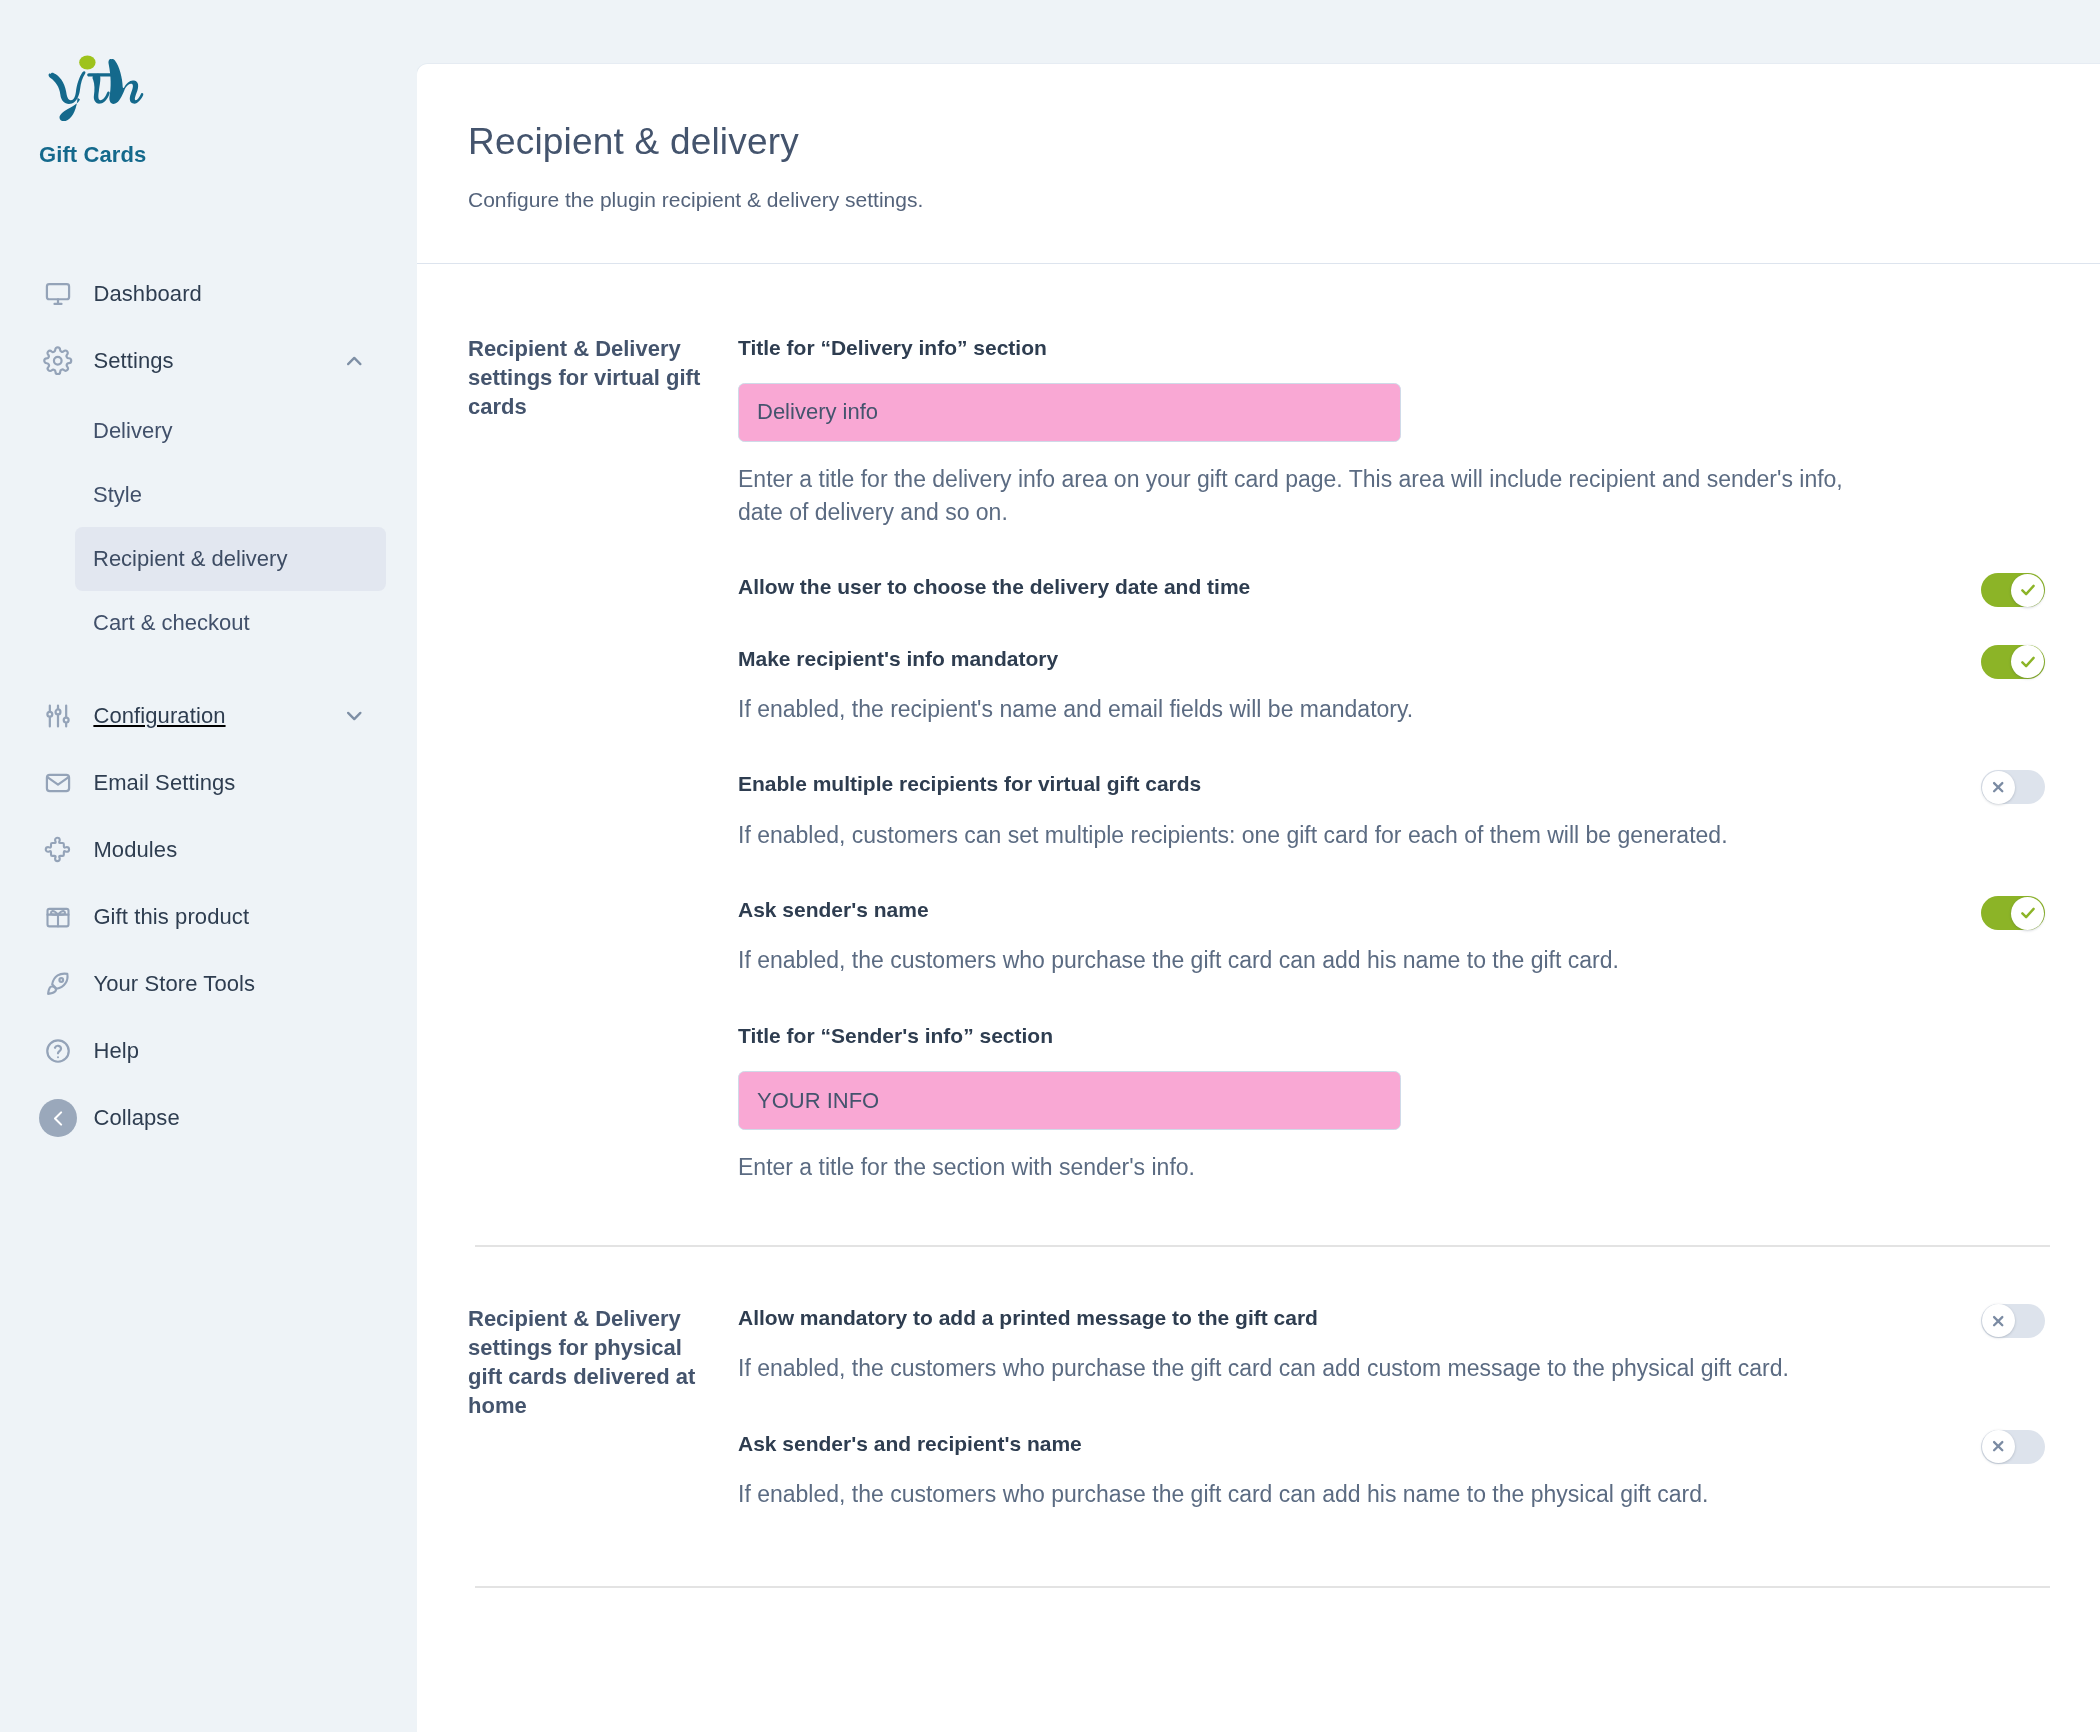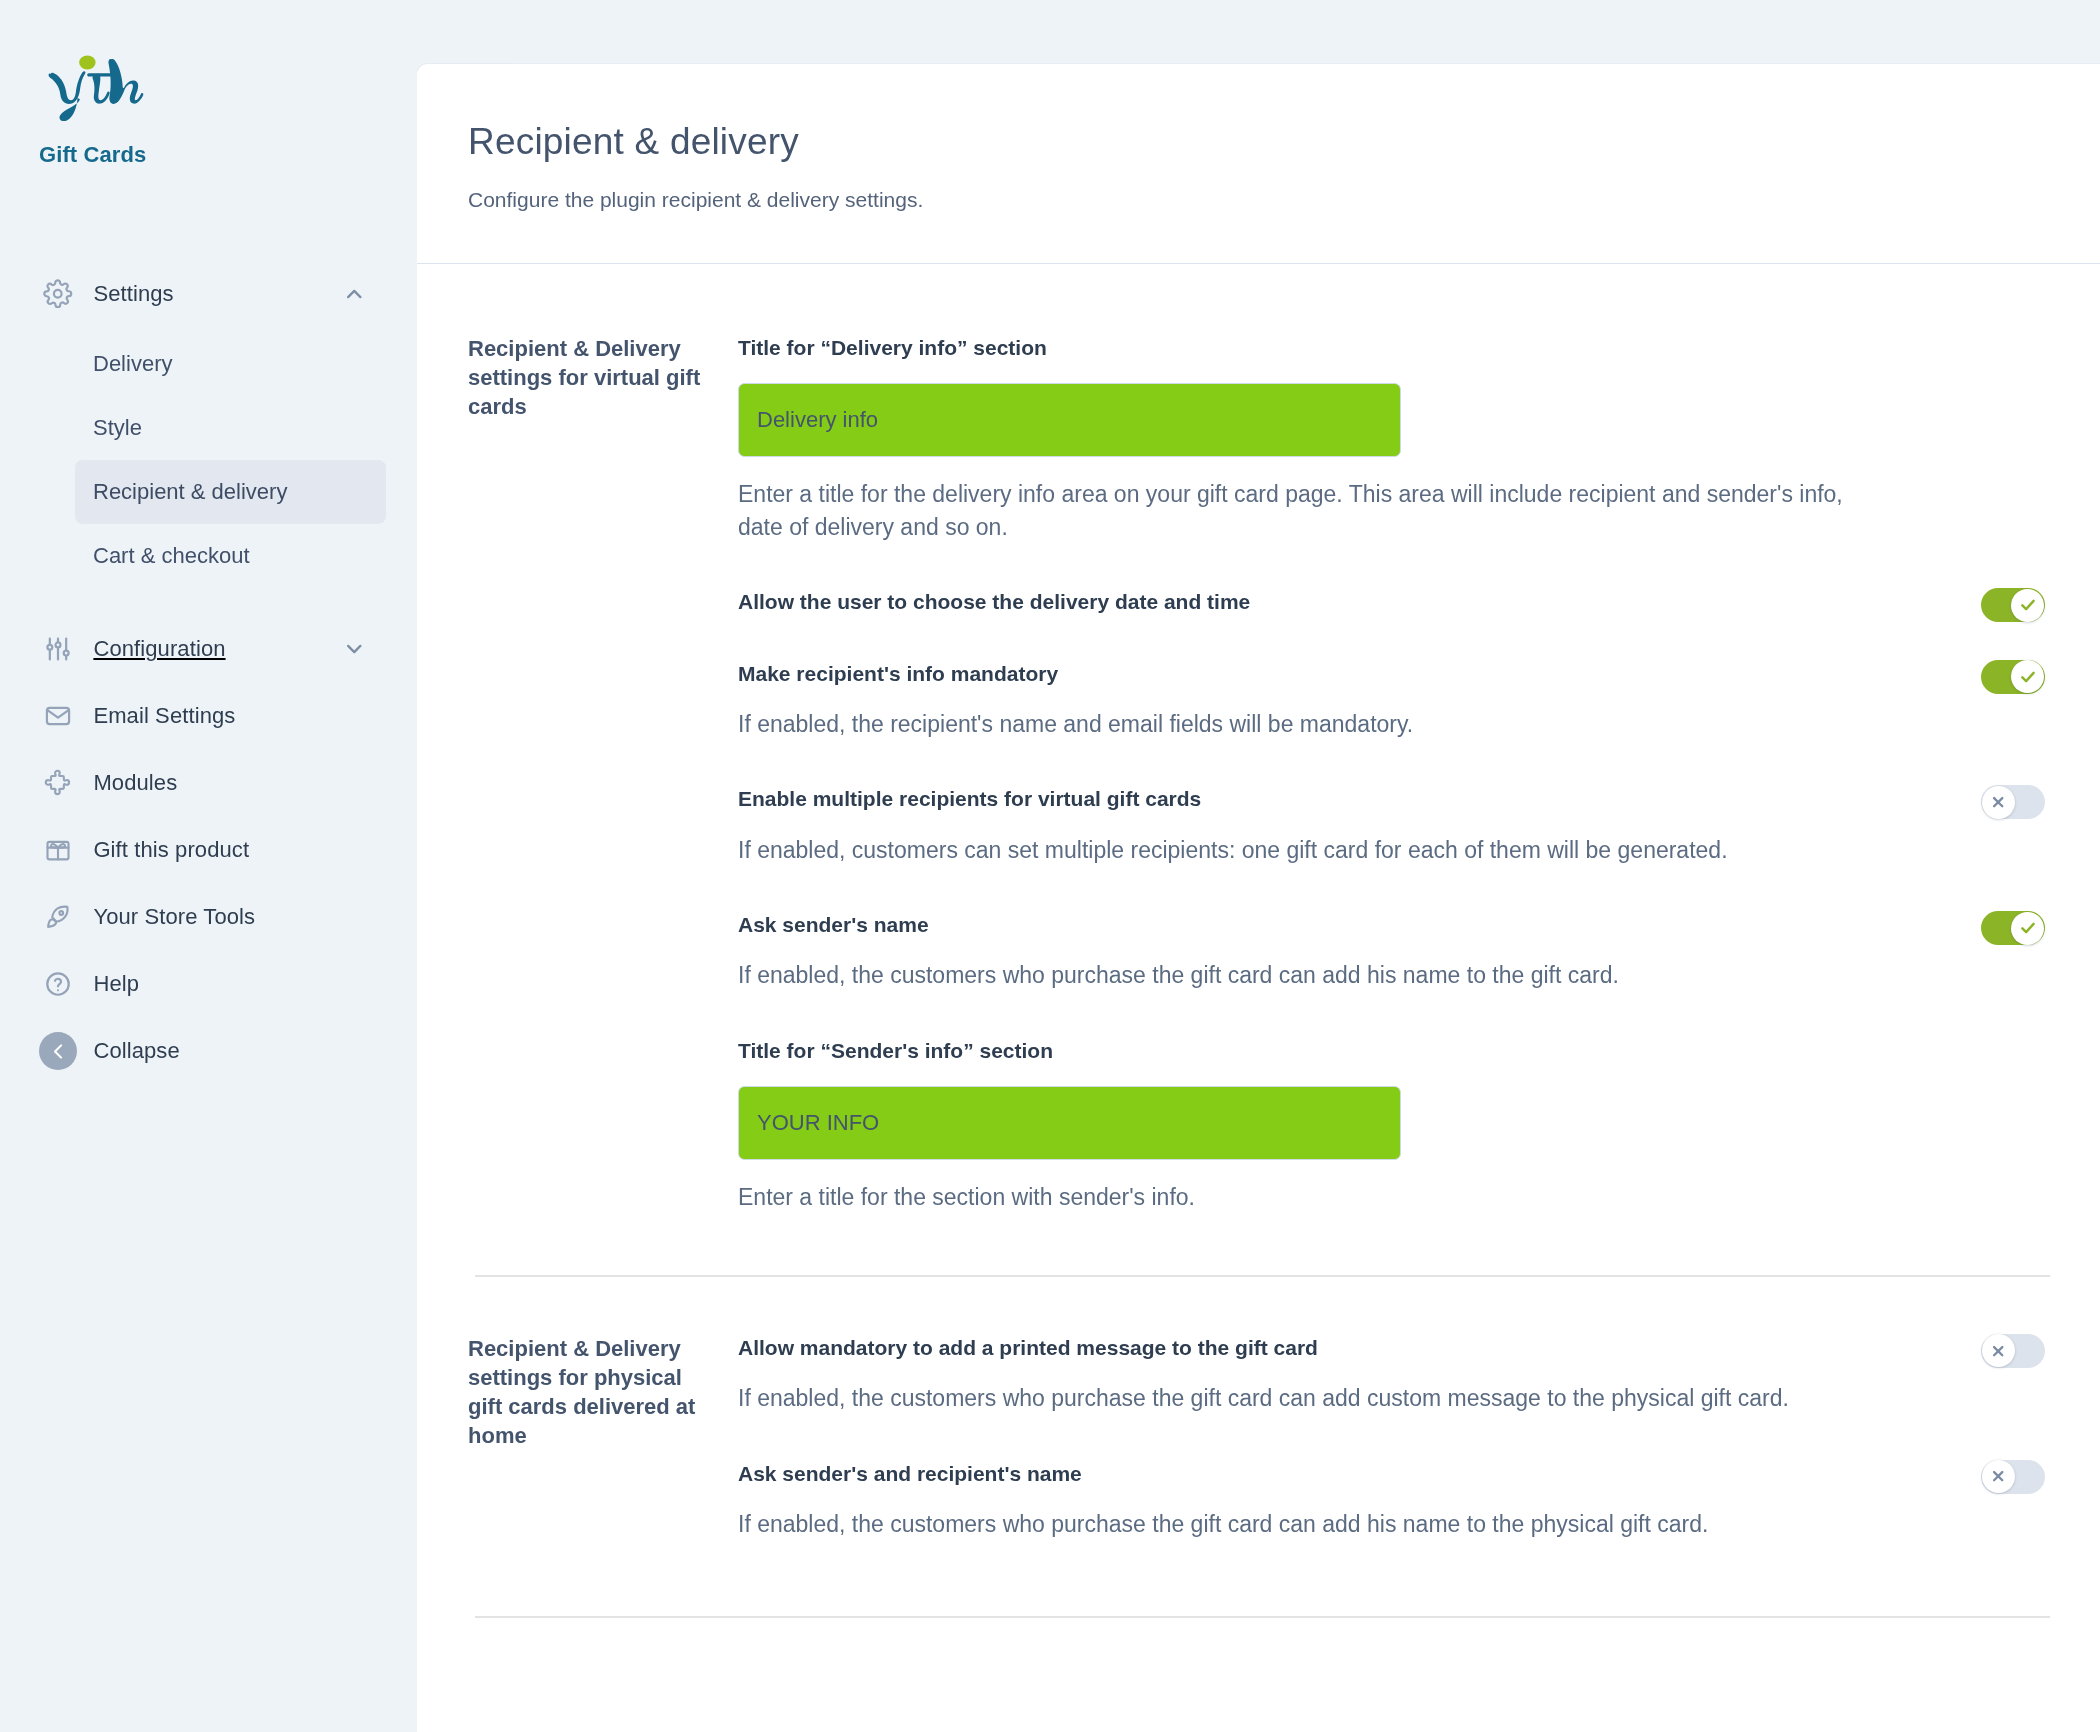--- a/index.html
+++ b/index.html
@@ -172,24 +172,24 @@
     font-weight: 700;
     color: #2e3d50;
     line-height: 1.3;
     padding-right: 213px;
   }
 
   .field-input {
     display: block;
     margin-top: 22px;
     width: 663px;
-    height: 74px;
+    height: 59px;
     border: 1.6px solid #cfdae8;
     border-radius: 6.5px;
-    background: #84cc16;
+    background: #f9a8d4;
     padding: 0 18px;
     font-family: "Liberation Sans", sans-serif;
     font-size: 22px;
     color: #44546d;
     outline: none;
   }
 
   .field-desc {
     margin-top: 21px;
     font-size: 23px;
@@ -247,20 +247,29 @@
           <path d="M70 28 C67 27,64 31,66 35 C68 40,68 48,67 54 C66 60,69 65,75 64 C80 63,84 58,86 52 C87 49,84 48,83 51 C81 56,78 60,75 60 C72 60,72 55,73 49 C74 41,76 33,74 29 C73 27,71.5 27.5,70 28 Z"></path>
           <path d="M88 10 C86 9,84 12,85 16 C88 31,88 45,86 55 C85 61,88 66,93 64 C98 62,101 55,104 48 C106 43,110 39,113 40 C116 41,114 47,112 52 C110 57,110 63,115 64 C120 65,124 60,127 54 C128 51,125 50,124 53 C122 57,120 60,118 60 C116 60,117 56,119 51 C122 44,122 37,116 36 C111 35,107 39,104 44 C103 46,102 45,102 43 C102 34,98 18,93 12 C91.5 10,90 9.5,88 10 Z"></path>
           <path d="M61 31 L92 31 C95 31,95 27,92 27 L61 27 C58 27,58 31,61 31 Z"></path>
         </g>
       </svg>
       <div class="brand-sub">Gift Cards</div>
     </div>
 
     <nav class="nav">
 
+      <div class="nav-item">
+        <span class="nav-ico">
+          <svg width="28" height="28" viewBox="0 0 24 24" fill="none" stroke="currentColor" stroke-width="1.9" stroke-linecap="round" stroke-linejoin="round">
+            <rect x="2.5" y="3.5" width="19" height="13" rx="2"></rect>
+              <path d="M9 20.5h6M12 16.5v4"></path>
+          </svg>
+        </span>
+        <span class="nav-label">Dashboard</span>
+      </div>
 
       <div class="nav-item">
         <span class="nav-ico">
           <svg width="29.5" height="29.5" viewBox="0 0 24 24" fill="none" stroke="currentColor" stroke-width="1.8" stroke-linecap="round" stroke-linejoin="round">
             <circle cx="12" cy="12" r="3.1"></circle>
             <path d="M19.4 15a1.6 1.6 0 0 0 .32 1.77l.06.06a1.95 1.95 0 1 1-2.76 2.76l-.06-.06A1.6 1.6 0 0 0 15 19.4a1.6 1.6 0 0 0-.97 1.47V21a1.95 1.95 0 1 1-3.9 0v-.09A1.6 1.6 0 0 0 9 19.4a1.6 1.6 0 0 0-1.77.32l-.06.06a1.95 1.95 0 1 1-2.76-2.76l.06-.06A1.6 1.6 0 0 0 4.6 15a1.6 1.6 0 0 0-1.47-.97H3a1.95 1.95 0 1 1 0-3.9h.09A1.6 1.6 0 0 0 4.6 9a1.6 1.6 0 0 0-.32-1.77l-.06-.06a1.95 1.95 0 1 1 2.76-2.76l.06.06A1.6 1.6 0 0 0 9 4.6a1.6 1.6 0 0 0 .97-1.47V3a1.95 1.95 0 1 1 3.9 0v.09A1.6 1.6 0 0 0 15 4.6a1.6 1.6 0 0 0 1.77-.32l.06-.06a1.95 1.95 0 1 1 2.76 2.76l-.06.06A1.6 1.6 0 0 0 19.4 9v0a1.6 1.6 0 0 0 1.47.97H21a1.95 1.95 0 1 1 0 3.9h-.09a1.6 1.6 0 0 0-1.47.97Z"></path>
           </svg>
         </span>
         <span class="nav-label">Settings</span>
         <span class="nav-chevron">

